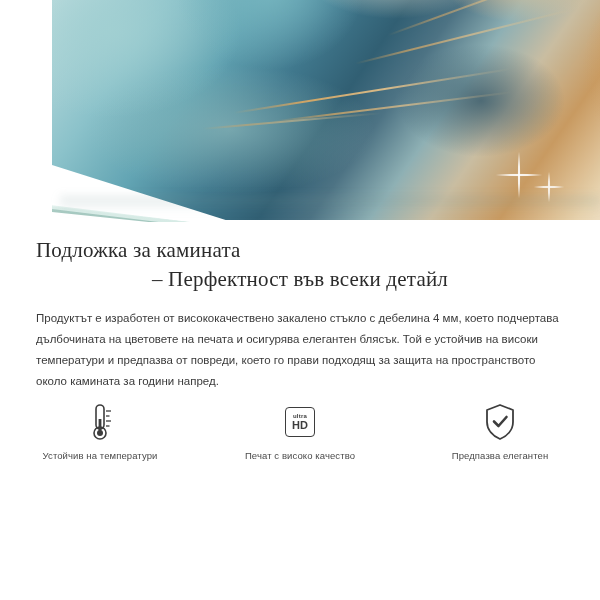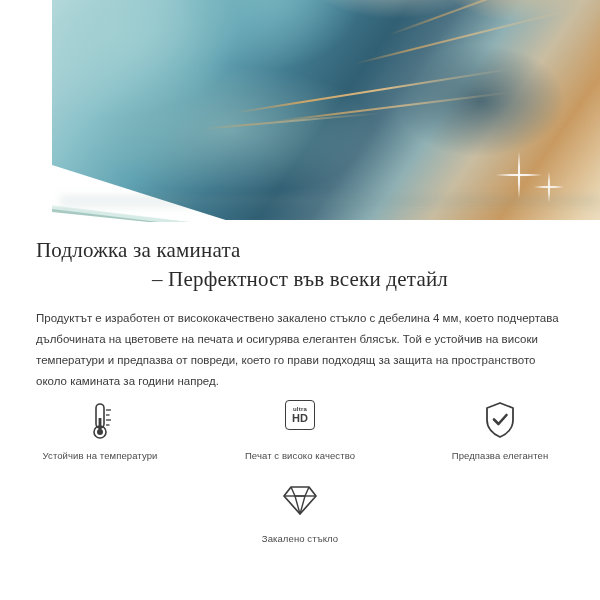--- a/index.html
+++ b/index.html
@@ -135,20 +135,21 @@
   .cell {
     flex: 1 1 33.33%;
     display: flex;
     flex-direction: column;
     align-items: center;
     justify-content: flex-start;
   }
   .ic {
     height: 44px;
     display: flex;
+    align-items: center;
     justify-content: center;
   }
   .cap {
     margin-top: 6px;
     font-size: 9.5px;
     color: #4a4a4a;
     text-align: center;
     letter-spacing: .1px;
   }
   .row2 { margin-top: 22px; }
@@ -230,31 +231,19 @@
             <path d="M11 19.5 L15.5 24 L23.5 15" fill="none" stroke="#3d3d3d" stroke-width="2.6" stroke-linecap="round" stroke-linejoin="round"></path>
           </svg>
         </div>
         <div class="cap">Предпазва елегантен</div>
       </div>
 
     </div>
 
     <div class="row row2">
 
-      <div class="cell">
-        <div class="ic">
-          <svg width="36" height="34" viewBox="0 0 36 34">
-            <path d="M9 4 H27 L34 13 L18 31 L2 13 Z" fill="none" stroke="#3d3d3d" stroke-width="1.7" stroke-linejoin="round"></path>
-            <path d="M2 13 H34" stroke="#3d3d3d" stroke-width="1.4"></path>
-            <path d="M9 4 L13 13 L18 31" stroke="#3d3d3d" stroke-width="1.4" fill="none"></path>
-            <path d="M27 4 L23 13 L18 31" stroke="#3d3d3d" stroke-width="1.4" fill="none"></path>
-            <path d="M13 13 H23" stroke="#3d3d3d" stroke-width="1.4"></path>
-          </svg>
-        </div>
-        <div class="cap">Закалено стъкло</div>
-      </div>
 
 
 
     </div>
   </div>
 
 </div>
 
 </body></html>

